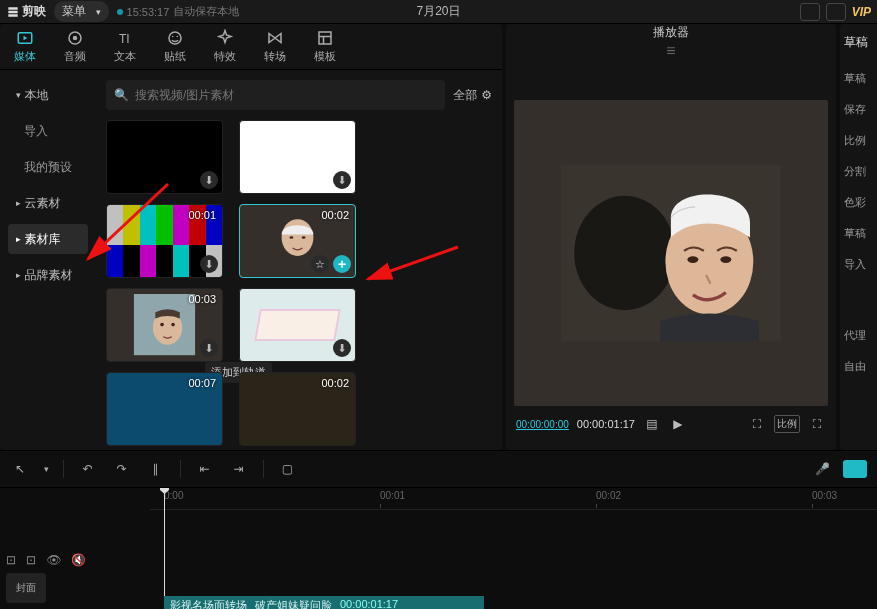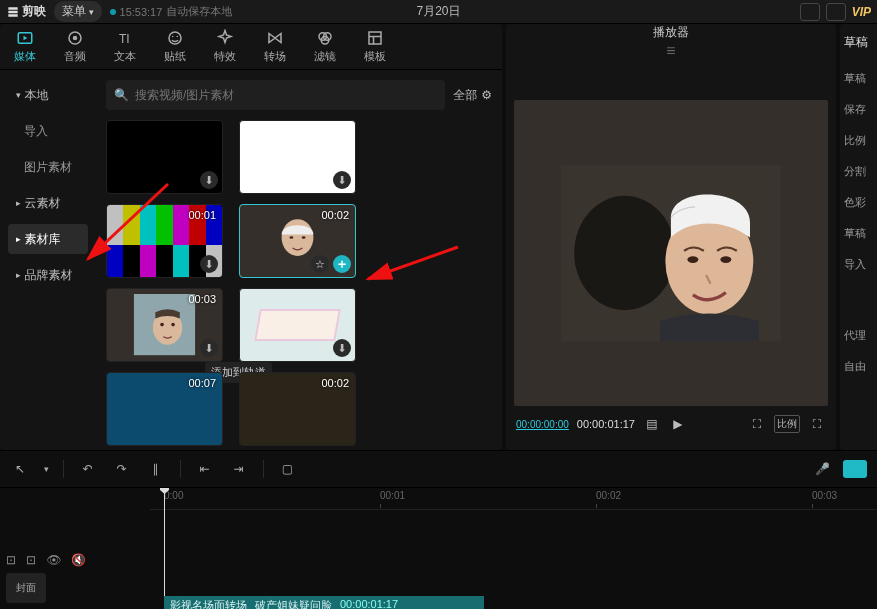--- a/index.html
+++ b/index.html
@@ -1,19 +1,19 @@
 <!DOCTYPE html>
 <html><head>
 <meta charset="utf-8">
 <style>
 * { margin: 0; padding: 0; box-sizing: border-box; font-family: "Microsoft YaHei", Arial, sans-serif; }
 body { background: #0d0d0d; color: #aaa; width: 877px; height: 609px; overflow: hidden; font-size: 12px; display: flex; flex-direction: column; }
 .topbar { height: 24px; background: #1a1a1a; display: flex; align-items: center; padding: 0 6px; gap: 8px; border-bottom: 1px solid #000; }
 .topbar .logo { color: #ddd; font-weight: bold; display: flex; align-items: center; gap: 2px; }
-.topbar .menu-btn { background: #2c2c2c; color: #ccc; padding: 2px 8px; border-radius: 10px; display: flex; align-items: center; gap: 3px; cursor: pointer; }
+.topbar .menu-btn { background: #2c2c2c; color: #ccc; padding: 2px 8px; border-radius: 10px; display: flex; align-items: center; gap: 10px; cursor: pointer; }
 .topbar .autosave { color: #777; font-size: 11px; display: flex; align-items: center; gap: 4px; }
 .topbar .dot { width: 6px; height: 6px; border-radius: 50%; background: #19a; }
 .topbar .title { position: absolute; left: 50%; transform: translateX(-50%); color: #bbb; }
 .topbar .rbox { margin-left: auto; display: flex; gap: 6px; align-items: center; justify-content: flex-end; }
 .topbar .icon-btn { width: 20px; height: 18px; border: 1px solid #444; border-radius: 3px; }
 .topbar .vip { color: #f5c462; font-weight: bold; font-style: italic; }
 
 .mainrow { flex: 0 0 385px; display: flex; gap: 4px; padding-right: 0; }
 .left-panel { flex: 0 0 502px; background: #141414; display: flex; flex-direction: column; border-radius: 4px; position: relative; }
 .tabbar { height: 46px; display: flex; align-items: center; border-bottom: 1px solid #000; }
@@ -169,49 +169,39 @@
         <span class="ticon">
             <svg viewBox="0 0 24 24">
               <path d="M4 6l8 6-8 6zM20 6l-8 6 8 6z" fill="none" stroke="currentColor" stroke-width="2"></path>
             </svg>
           </span>
         <span>转场</span>
       </div>
       <div class="tab">
         <span class="ticon">
             <svg viewBox="0 0 24 24">
-              <circle cx="9" cy="10" r="5" fill="none" stroke="currentColor" stroke-width="2"></circle>
-              <circle cx="15" cy="10" r="5" fill="none" stroke="currentColor" stroke-width="2"></circle>
-              <circle cx="12" cy="15" r="5" fill="none" stroke="currentColor" stroke-width="2"></circle>
-            </svg>
-          </span>
-        <span>滤镜</span>
-      </div>
-      <div class="tab">
-        <span class="ticon">
-            <svg viewBox="0 0 24 24">
               <rect x="4" y="4" width="16" height="16" fill="none" stroke="currentColor" stroke-width="2"></rect>
               <path d="M4 10h16M10 10v10" stroke="currentColor" stroke-width="2"></path>
             </svg>
           </span>
         <span>模板</span>
       </div>
     </div>
 
     <div class="left-body">
       <div class="sidebar">
         <div class="side-item">
             <span class="chev">▾</span>
             <span>本地</span>
           </div>
         <div class="side-item side-sub">
             <span>导入</span>
           </div>
         <div class="side-item side-sub">
-            <span>图片素材</span>
+            <span>我的预设</span>
           </div>
         <div class="side-item">
             <span class="chev">▸</span>
             <span>云素材</span>
           </div>
         <div class="side-item active">
             <span class="chev">▸</span>
             <span>素材库</span>
           </div>
         <div class="side-item">

